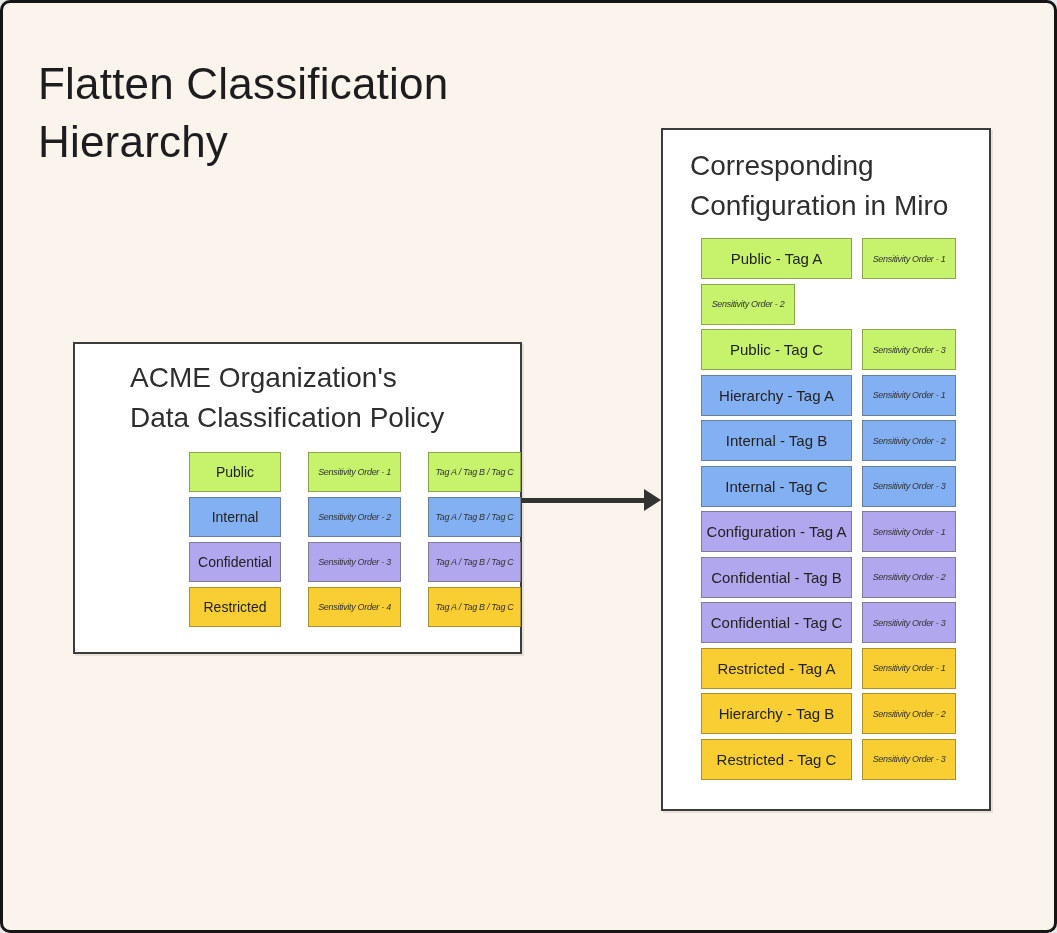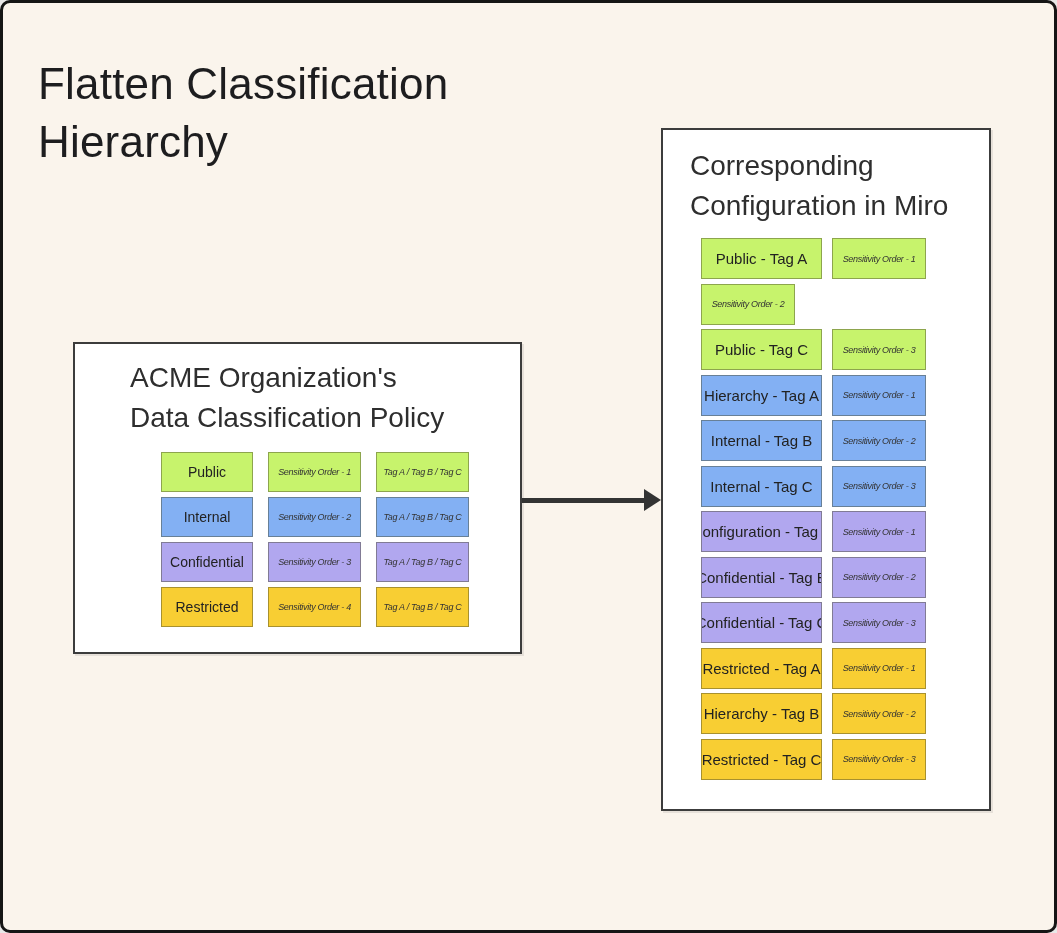--- a/index.html
+++ b/index.html
@@ -52,35 +52,35 @@
 
   .dtable {
     position: absolute;
     display: flex;
     flex-direction: column;
   }
   .policy-table { left: 86px; top: 108px; gap: 5px; }
   .miro-table   { left: 38px; top: 108px; gap: 4.5px; }
 
   .trow { display: flex; }
-  .policy-table .trow { gap: 15px; height: 40px; }
+  .policy-table .trow { gap: 27px; height: 40px; margin-left: 28px; }
   .miro-table   .trow { gap: 10px; height: 41px; }
 
   .cell {
     display: flex;
     align-items: center;
     justify-content: center;
     border: 1px solid rgba(70, 70, 40, 0.45);
     color: #222222;
     white-space: nowrap;
     overflow: hidden;
   }
   .policy-table .cell-name   { width: 92px; font-size: 14px; }
   .policy-table .cell-italic { width: 93px; }
-  .miro-table   .cell-name   { width: 121px; font-size: 15px; }
+  .miro-table   .cell-name   { width: 151px; font-size: 15px; }
   .miro-table   .cell-italic { width: 94px; }
   .cell-italic {
     font-style: italic;
     font-size: 9px;
     letter-spacing: -0.3px;
     color: #333333;
     text-align: right;
   }
 
   .cell-green  { background: var(--green,  #C7F36C); }

